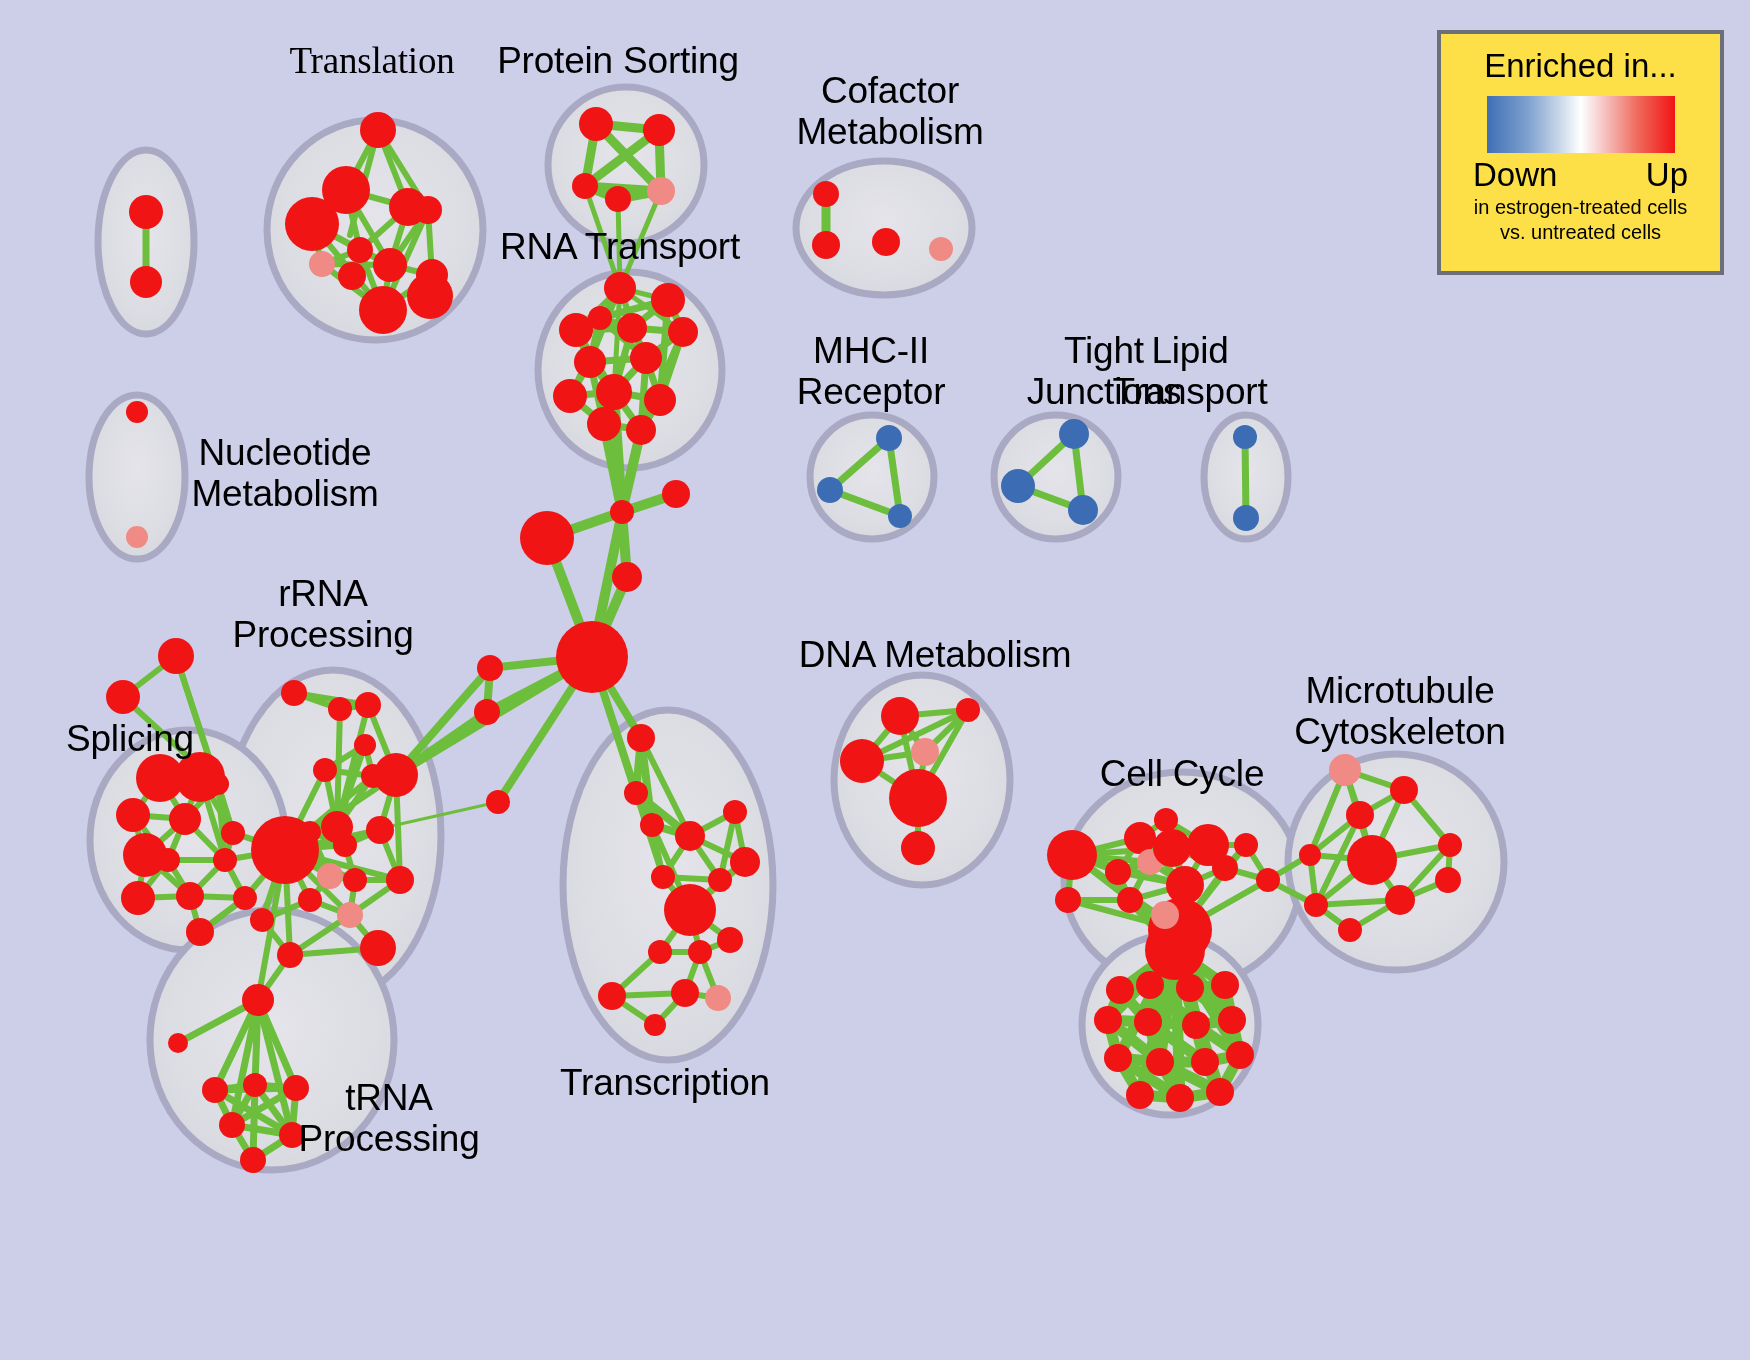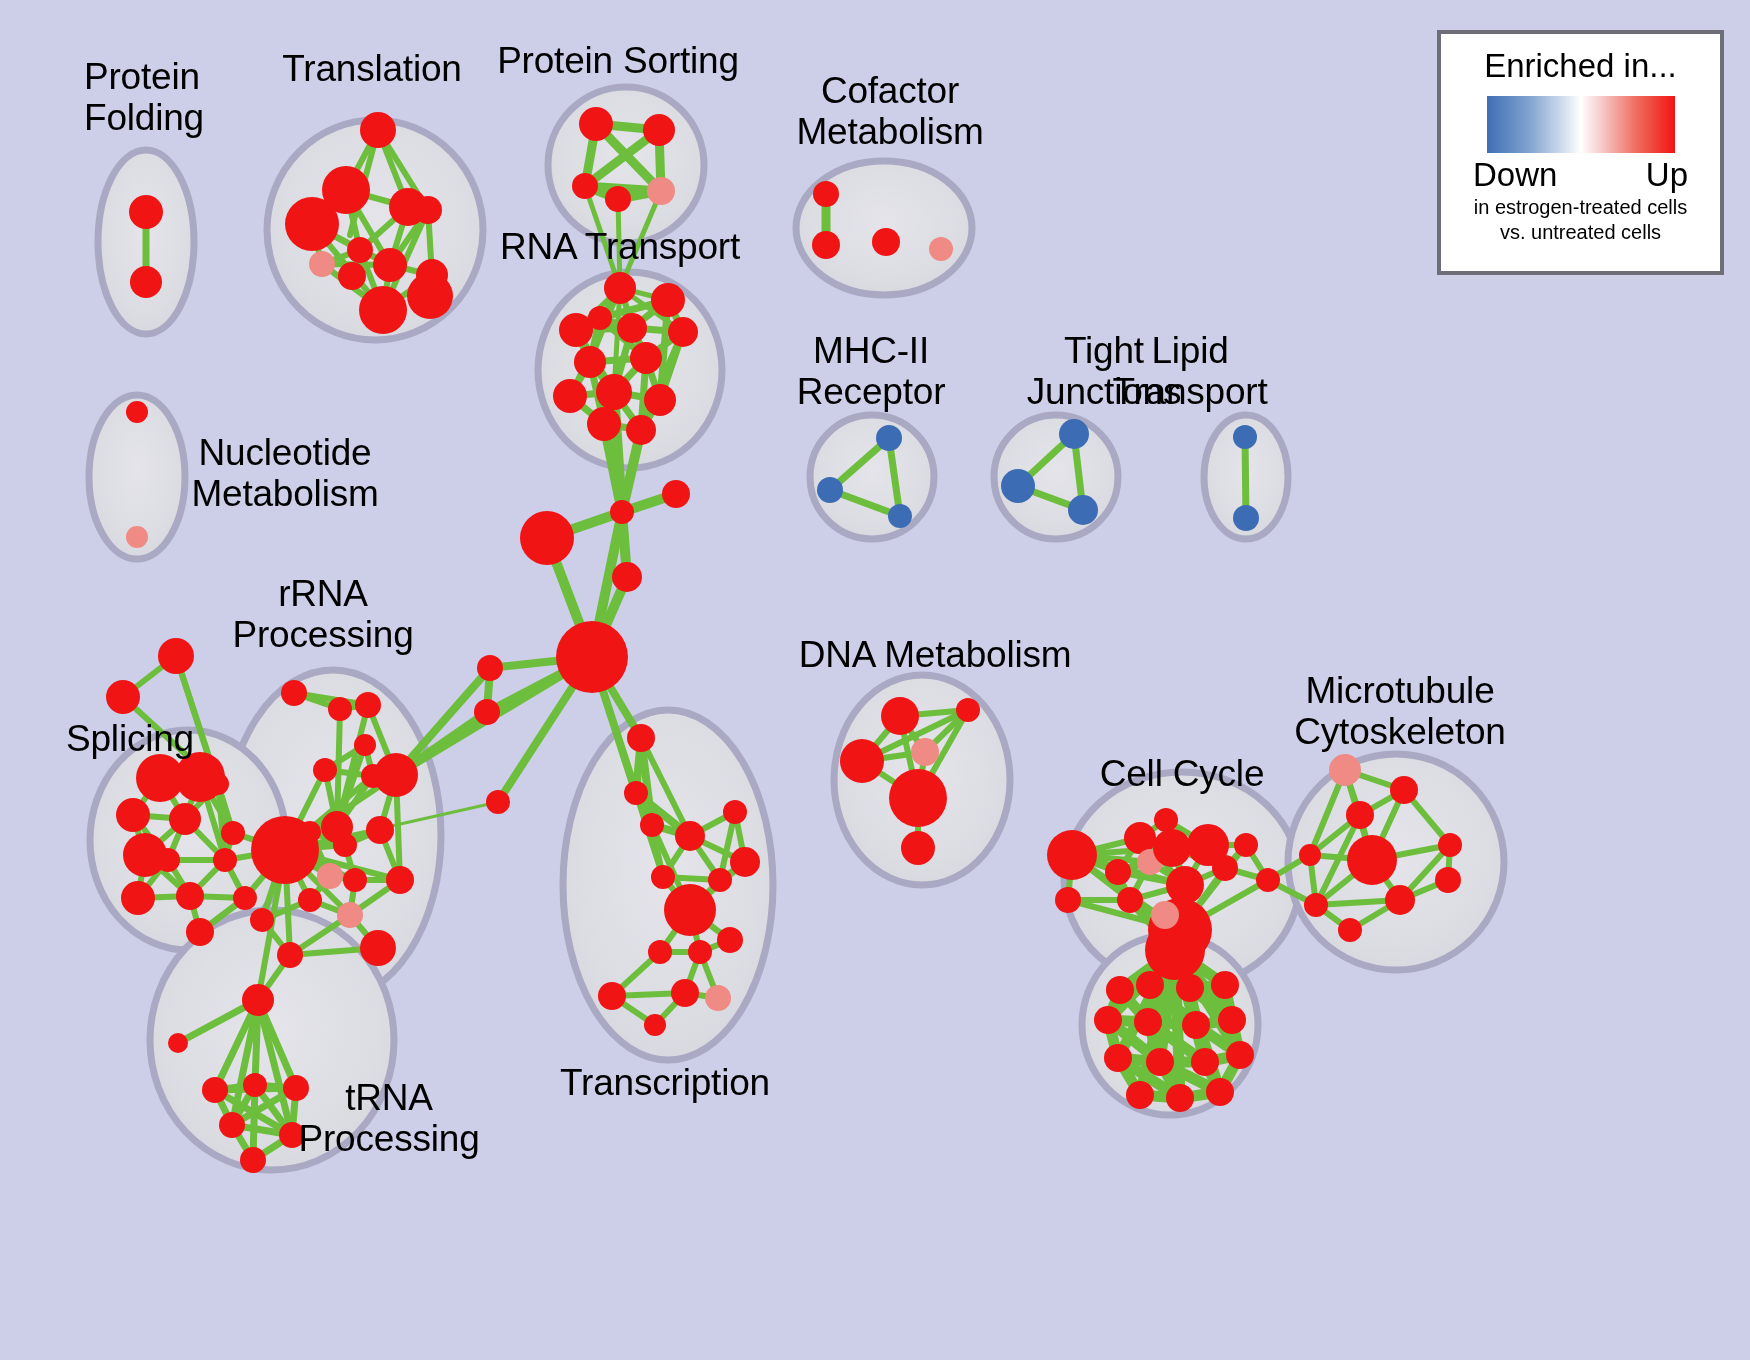--- a/index.html
+++ b/index.html
@@ -19,21 +19,21 @@
     line-height:1.12;
     white-space:pre;
     letter-spacing:-0.2px;
   }
   .lbl.ctr{text-align:center;transform:translateX(-50%);}
   #legend{
     position:absolute;
     left:1437px;top:30px;
     width:287px;height:245px;
     border:4px solid #6e6e78;
-    background:#ffffff;
+    background:#fde047;
     box-sizing:border-box;
     display:flex;flex-direction:column;align-items:center;
   }
   #legend-title{font-size:33px;color:#000;margin-top:13px;white-space:pre;}
   #legend-bar{
     width:188px;height:57px;margin-top:11px;
     background:linear-gradient(to right,#3f6fb5 0%,#7fa2cf 22%,#cfdcec 40%,#ffffff 50%,#f7cfcf 60%,#ef6a5c 80%,#f21414 100%);
   }
   #legend-ends{
     width:215px;display:flex;justify-content:space-between;
@@ -684,23 +684,21 @@
       <circle cx="1160" cy="1062" r="14" fill="#f01414"></circle>
       <circle cx="1205" cy="1062" r="14" fill="#f01414"></circle>
       <circle cx="1240" cy="1055" r="14" fill="#f01414"></circle>
       <circle cx="1140" cy="1095" r="14" fill="#f01414"></circle>
       <circle cx="1180" cy="1098" r="14" fill="#f01414"></circle>
       <circle cx="1220" cy="1092" r="14" fill="#f01414"></circle>
       <circle cx="1165" cy="915" r="14" fill="#f08a84"></circle>
     </g>
   </svg>
 
-  <div class="lbl" style="left:84px;top:56px;">Protein
-Folding</div>
-  <div class="lbl ctr" style="left:372px;top:48px;">Translation</div>
+  <div class="lbl ctr" style="left:372px;top:40px;font-family:Liberation Serif, serif;">Translation</div>
   <div class="lbl ctr" style="left:618px;top:40px;">Protein Sorting</div>
   <div class="lbl ctr" style="left:620px;top:226px;">RNA Transport</div>
   <div class="lbl ctr" style="left:890px;top:70px;text-align:center;">Cofactor
 Metabolism</div>
   <div class="lbl ctr" style="left:285px;top:432px;text-align:center;">Nucleotide
 Metabolism</div>
   <div class="lbl ctr" style="left:871px;top:330px;text-align:center;">MHC-II
 Receptor</div>
   <div class="lbl ctr" style="left:1056px;top:330px;text-align:center;margin-left:48px;">Tight
 Junctions</div>

